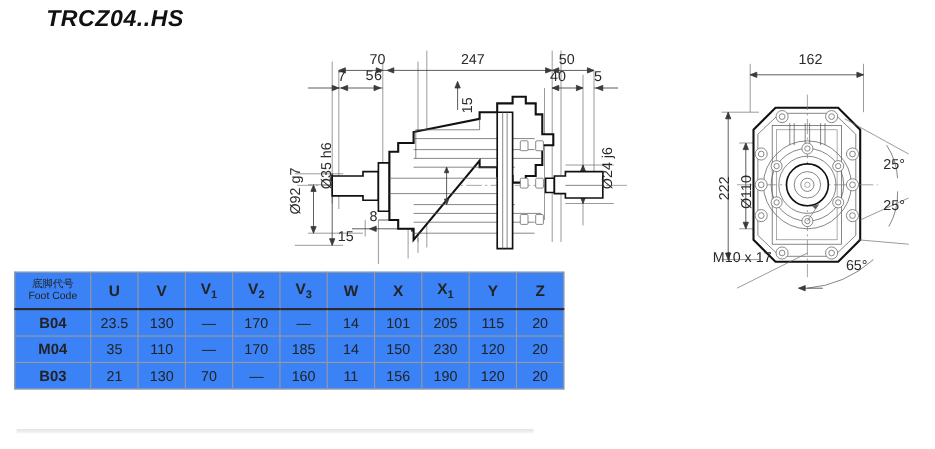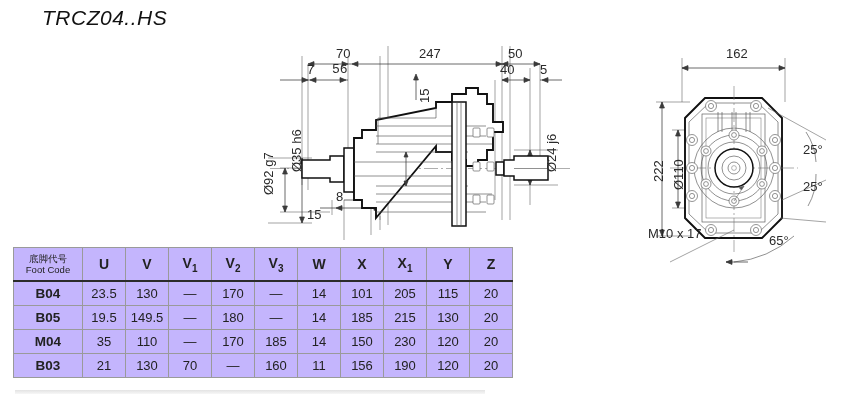--- a/index.html
+++ b/index.html
@@ -1,42 +1,42 @@
 <!DOCTYPE html>
 <html><head>
 <meta charset="utf-8">
 <style>
   html,body{margin:0;padding:0;background:#ffffff;}
   body{width:850px;height:408px;position:relative;overflow:hidden;
        font-family:"Liberation Sans","DejaVu Sans",sans-serif;color:#1a1a1a;}
   #root{position:absolute;inset:0;}
 
   
-  .title{position:absolute;left:42px;top:6px;font-size:21px;font-weight:normal;
+  .title{position:absolute;left:42px;top:6px;font-size:21px;font-weight:bold;
          font-style:italic;letter-spacing:.5px;color:#111;}
 
   
   .dim{position:absolute;font-size:13px;color:#2a2a2a;white-space:nowrap;
        line-height:1;}
   .dim.v{transform:rotate(-90deg);transform-origin:left top;}
 
   
   svg{position:absolute;left:0;top:0;overflow:visible;}
   .out{stroke:#111;stroke-width:1.9;fill:#fff;}
   .out2{stroke:#111;stroke-width:1.5;fill:#fff;}
   .thin{stroke:#555;stroke-width:.65;fill:none;}
   .thin2{stroke:#777;stroke-width:.55;fill:none;}
   .ext{stroke:#666;stroke-width:.6;fill:none;}
   .ctr{stroke:#777;stroke-width:.6;fill:none;stroke-dasharray:14 3 2 3;}
   .dimline{stroke:#3a3a3a;stroke-width:.75;fill:none;}
   .lt{fill:#fff;stroke:#666;stroke-width:.7;}
 
   
   #spec-table{position:absolute;left:13px;top:247px;border-collapse:collapse;
-      background:#c4b5fd;}
+      background:#3b82f6;}
   #spec-table td,#spec-table th{border:1px solid #9a9a9a;text-align:center;
       font-size:13px;color:#222;padding:0;height:23px;font-weight:normal;}
   #spec-table thead th{border-bottom:2px solid #2b2b2b;height:30px;font-weight:bold;
       font-size:14px;}
   #spec-table thead th.corner{font-weight:normal;font-size:9.5px;line-height:11px;
       padding:1px 3px;}
   #spec-table tbody td.code{font-weight:bold;font-size:13.5px;}
   #spec-table .colcode{width:62px;}
   #spec-table .colnum{width:42px;}
   #spec-table .sub{font-size:10px;vertical-align:sub;}
@@ -359,33 +359,20 @@
           <td class="colnum">—</td>
           <td class="colnum">170</td>
           <td class="colnum">—</td>
           <td class="colnum">14</td>
           <td class="colnum">101</td>
           <td class="colnum">205</td>
           <td class="colnum">115</td>
           <td class="colnum">20</td>
         </tr>
         <tr>
-          <td class="code colcode">B05</td>
-          <td class="colnum">19.5</td>
-          <td class="colnum">149.5</td>
-          <td class="colnum">—</td>
-          <td class="colnum">180</td>
-          <td class="colnum">—</td>
-          <td class="colnum">14</td>
-          <td class="colnum">185</td>
-          <td class="colnum">215</td>
-          <td class="colnum">130</td>
-          <td class="colnum">20</td>
-        </tr>
-        <tr>
           <td class="code colcode">M04</td>
           <td class="colnum">35</td>
           <td class="colnum">110</td>
           <td class="colnum">—</td>
           <td class="colnum">170</td>
           <td class="colnum">185</td>
           <td class="colnum">14</td>
           <td class="colnum">150</td>
           <td class="colnum">230</td>
           <td class="colnum">120</td>

